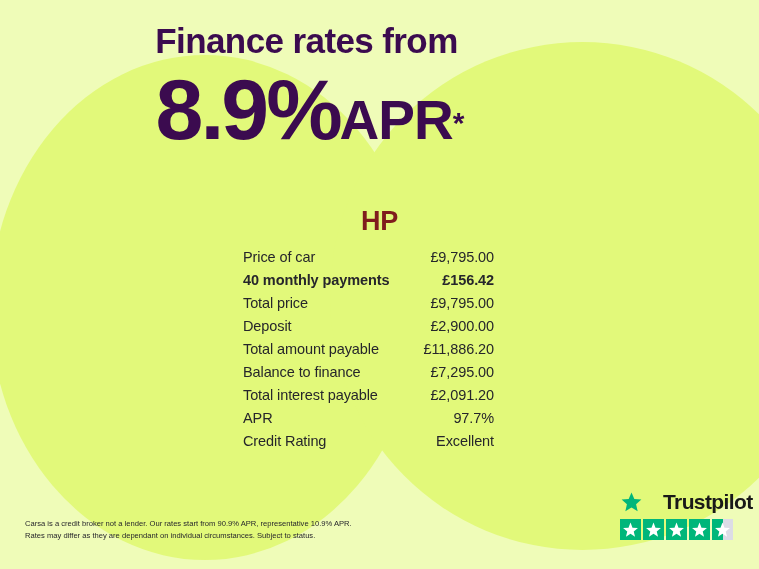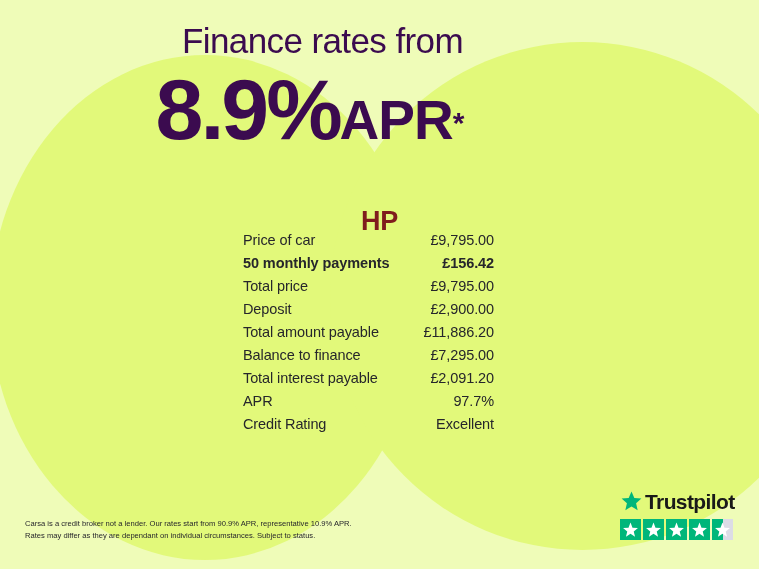--- a/index.html
+++ b/index.html
@@ -14,23 +14,23 @@
 
   
   .circle { position:absolute; border-radius:50%; background:#e2f97a; }
   .circle-left  { left:-10px;  top:55px;  width:430px; height:505px; }
   .circle-right { left:330px;  top:42px;  width:505px; height:508px; }
 
   .content { position:absolute; inset:0; }
 
   
   .headline {
-    position:absolute; top:21px; left:16px; width:613px;
+    position:absolute; top:21px; left:0; width:613px;
     text-align:center;
-    font-size:35px; font-weight:normal; letter-spacing:-0.6px;
+    font-size:35px; font-weight:bold; letter-spacing:-0.6px;
     color:#3b0b4f;
   }
   .bigrate {
     position:absolute; top:66px; left:0; width:620px;
     text-align:center; color:#3b0b4f;
     white-space:nowrap;
     line-height:1;
   }
   .bigrate .num {
     font-size:86px; font-weight:bold; letter-spacing:-3px;
@@ -44,39 +44,39 @@
     font-size:30px; font-weight:bold; vertical-align:super;
   }
 
   
   .plan-title {
     position:absolute; top:206px; left:0; width:759px;
     text-align:center;
     font-size:27px; font-weight:bold; color:#7f1d1d;
     letter-spacing:-0.3px;
   }
-  .table { position:absolute; top:232px; left:243px; width:251px; }
+  .table { position:absolute; top:249px; left:243px; width:251px; }
   .row {
     display:flex; justify-content:space-between; align-items:baseline;
     height:23px;
     font-size:14.5px; color:#26262b; letter-spacing:-0.1px;
   }
   .row.bold { font-weight:bold; }
   .row .label { white-space:nowrap; }
   .row .value { white-space:nowrap; text-align:right; }
 
   
   .disclaimer {
     position:absolute; left:25px; top:518px; width:400px;
     font-size:7.6px; line-height:1.55; color:#26262b;
   }
 
   
   .trustpilot { position:absolute; left:620px; top:490px; width:118px; }
-  .tp-head { display:flex; gap:2px; }
+  .tp-head { display:flex; align-items:center; gap:20px; }
   .tp-head svg { display:block; }
   .tp-name {
     font-size:21px; font-weight:bold; color:#191919; letter-spacing:-0.6px;
   }
   .tp-stars { display:flex; gap:2px; margin-top:5px; }
   .tp-star { width:21px; height:21px; position:relative; background:#00b67a; }
   .tp-star.half { background:#dcdce6; }
   .tp-star.half .fill {
     position:absolute; left:0; top:0; width:50%; height:100%;
     background:#00b67a;
@@ -98,21 +98,21 @@
     <div class="bigrate"><span class="num">8.9%</span><span class="apr">APR</span><span class="star">*</span></div>
 
     <div class="plan-title">HP</div>
 
     <div class="table">
       <div class="row">
           <span class="label">Price of car</span>
           <span class="value">£9,795.00</span>
         </div>
       <div class="row bold">
-          <span class="label">50 monthly payments</span>
+          <span class="label">40 monthly payments</span>
           <span class="value">£156.42</span>
         </div>
       <div class="row">
           <span class="label">Total price</span>
           <span class="value">£9,795.00</span>
         </div>
       <div class="row">
           <span class="label">Deposit</span>
           <span class="value">£2,900.00</span>
         </div>

